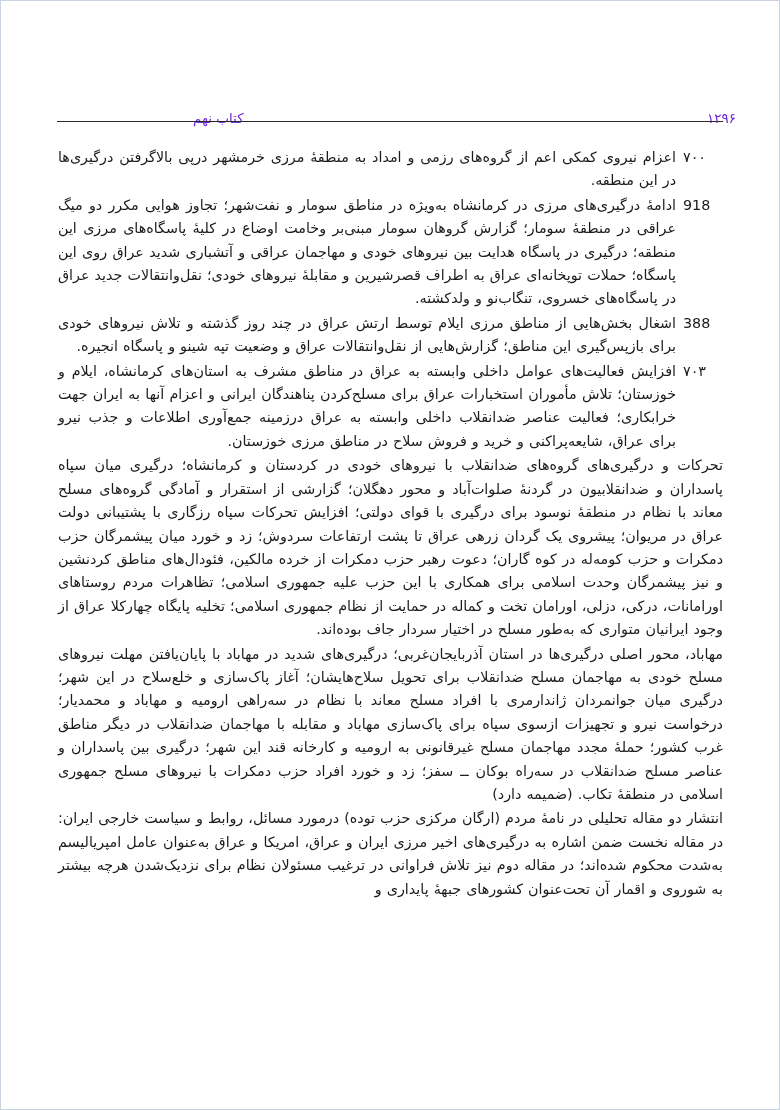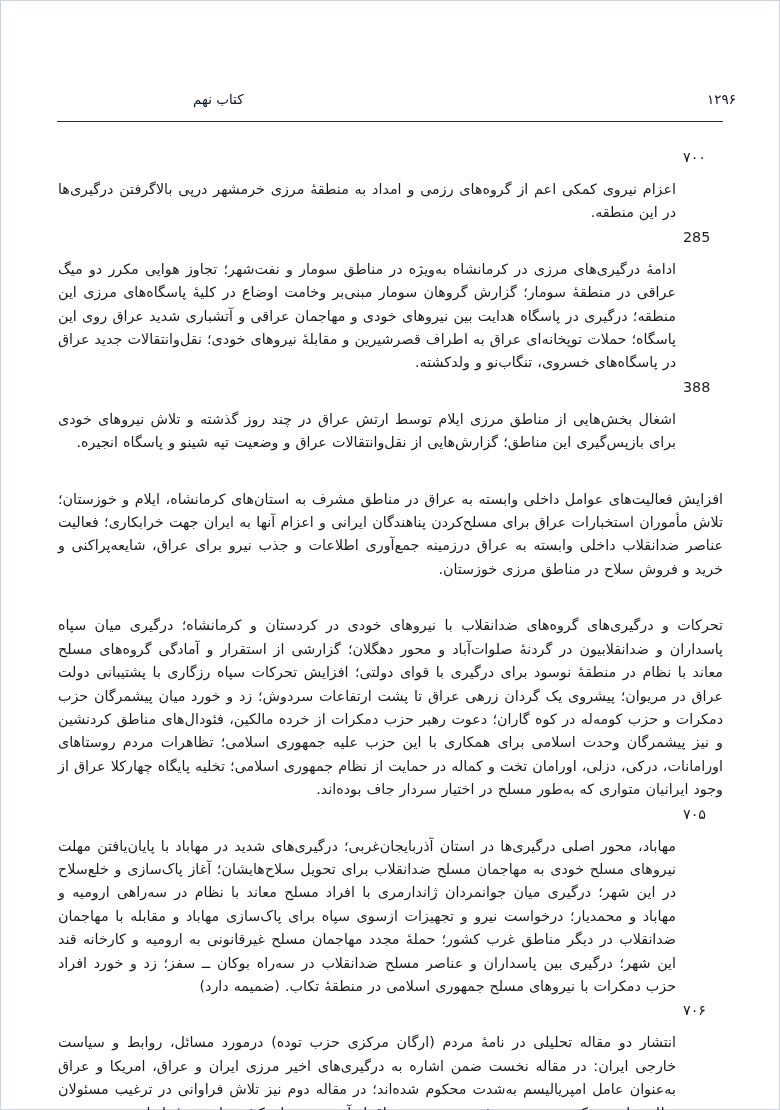--- a/index.html
+++ b/index.html
@@ -14,26 +14,26 @@
     margin: 0;
     background: #ffffff;
     box-sizing: border-box;
     box-shadow: inset 0 0 0 1px #c9d4e0;
     font-family: "DejaVu Sans", sans-serif;
     color: #1b1b1b;
     overflow: hidden;
   }
   .header {
     position: absolute;
-    top: 91px;
+    top: 110px;
     left: 0;
     right: 0;
     height: 20px;
     font-size: 13.5px;
-    color: #0f172a;
+    color: #6d28d9;
   }
   .book-title {
     position: absolute;
     left: 193px;
     top: 0;
   }
   .page-number {
     position: absolute;
     right: 44px;
     top: 0;
@@ -65,53 +65,51 @@
     font-size: 14.3px;
     line-height: 23.4px;
     white-space: nowrap;
   }
   .entry-text {
     flex: 1;
     text-align: justify;
     font-size: 14.3px;
     line-height: 23.4px;
     word-spacing: 0.5px;
-    margin-top: 32px;
   }
 </style>
 </head>
 <body>
 
 <div class="page">
   <div class="header">
     <span class="book-title">کتاب نهم</span>
     <span class="page-number">۱۲۹۶</span>
   </div>
   <div class="header-rule"></div>
   <div class="entries">
       <div class="entry">
         <span class="entry-number">۷۰۰</span>
         <div class="entry-text">اعزام نیروی کمکی اعم از گروه‌های رزمی و امداد به منطقهٔ مرزی خرمشهر درپی بالاگرفتن درگیری‌ها در این منطقه.</div>
       </div>
       <div class="entry">
-        <span class="entry-number">285</span>
+        <span class="entry-number">918</span>
         <div class="entry-text">ادامهٔ درگیری‌های مرزی در کرمانشاه به‌ویژه در مناطق سومار و نفت‌شهر؛ تجاوز هوایی مکرر دو میگ عراقی در منطقهٔ سومار؛ گزارش گروهان سومار مبنی‌بر وخامت اوضاع در کلیهٔ پاسگاه‌های مرزی این منطقه؛ درگیری در پاسگاه هدایت بین نیروهای خودی و مهاجمان عراقی و آتشباری شدید عراق روی این پاسگاه؛ حملات توپخانه‌ای عراق به اطراف قصرشیرین و مقابلهٔ نیروهای خودی؛ نقل‌وانتقالات جدید عراق در پاسگاه‌های خسروی، تنگاب‌نو و ولدکشته.</div>
       </div>
       <div class="entry">
         <span class="entry-number">388</span>
         <div class="entry-text">اشغال بخش‌هایی از مناطق مرزی ایلام توسط ارتش عراق در چند روز گذشته و تلاش نیروهای خودی برای بازپس‌گیری این مناطق؛ گزارش‌هایی از نقل‌وانتقالات عراق و وضعیت تپه شینو و پاسگاه انجیره.</div>
       </div>
       <div class="entry">
+        <span class="entry-number">۷۰۳</span>
         <div class="entry-text">افزایش فعالیت‌های عوامل داخلی وابسته به عراق در مناطق مشرف به استان‌های کرمانشاه، ایلام و خوزستان؛ تلاش مأموران استخبارات عراق برای مسلح‌کردن پناهندگان ایرانی و اعزام آنها به ایران جهت خرابکاری؛ فعالیت عناصر ضدانقلاب داخلی وابسته به عراق درزمینه جمع‌آوری اطلاعات و جذب نیرو برای عراق، شایعه‌پراکنی و خرید و فروش سلاح در مناطق مرزی خوزستان.</div>
       </div>
       <div class="entry">
         <div class="entry-text">تحرکات و درگیری‌های گروه‌های ضدانقلاب با نیروهای خودی در کردستان و کرمانشاه؛ درگیری میان سپاه پاسداران و ضدانقلابیون در گردنهٔ صلوات‌آباد و محور دهگلان؛ گزارشی از استقرار و آمادگی گروه‌های مسلح معاند با نظام در منطقهٔ نوسود برای درگیری با قوای دولتی؛ افزایش تحرکات سپاه رزگاری با پشتیبانی دولت عراق در مریوان؛ پیشروی یک گردان زرهی عراق تا پشت ارتفاعات سردوش؛ زد و خورد میان پیشمرگان حزب دمکرات و حزب کومه‌له در کوه گاران؛ دعوت رهبر حزب دمکرات از خرده مالکین، فئودال‌های مناطق کردنشین و نیز پیشمرگان وحدت اسلامی برای همکاری با این حزب علیه جمهوری اسلامی؛ تظاهرات مردم روستاهای اورامانات، درکی، دزلی، اورامان تخت و کماله در حمایت از نظام جمهوری اسلامی؛ تخلیه پایگاه چهارکلا عراق از وجود ایرانیان متواری که به‌طور مسلح در اختیار سردار جاف بوده‌اند.</div>
       </div>
       <div class="entry">
-        <span class="entry-number">۷۰۵</span>
         <div class="entry-text">مهاباد، محور اصلی درگیری‌ها در استان آذربایجان‌غربی؛ درگیری‌های شدید در مهاباد با پایان‌یافتن مهلت نیروهای مسلح خودی به مهاجمان مسلح ضدانقلاب برای تحویل سلاح‌هایشان؛ آغاز پاک‌سازی و خلع‌سلاح در این شهر؛ درگیری میان جوانمردان ژاندارمری با افراد مسلح معاند با نظام در سه‌راهی ارومیه و مهاباد و محمدیار؛ درخواست نیرو و تجهیزات ازسوی سپاه برای پاک‌سازی مهاباد و مقابله با مهاجمان ضدانقلاب در دیگر مناطق غرب کشور؛ حملهٔ مجدد مهاجمان مسلح غیرقانونی به ارومیه و کارخانه قند این شهر؛ درگیری بین پاسداران و عناصر مسلح ضدانقلاب در سه‌راه بوکان ــ سفز؛ زد و خورد افراد حزب دمکرات با نیروهای مسلح جمهوری اسلامی در منطقهٔ تکاب. (ضمیمه دارد)</div>
       </div>
       <div class="entry">
-        <span class="entry-number">۷۰۶</span>
         <div class="entry-text">انتشار دو مقاله تحلیلی در نامهٔ مردم (ارگان مرکزی حزب توده) درمورد مسائل، روابط و سیاست خارجی ایران: در مقاله نخست ضمن اشاره به درگیری‌های اخیر مرزی ایران و عراق، امریکا و عراق به‌عنوان عامل امپریالیسم به‌شدت محکوم شده‌اند؛ در مقاله دوم نیز تلاش فراوانی در ترغیب مسئولان نظام برای نزدیک‌شدن هرچه بیشتر به شوروی و اقمار آن تحت‌عنوان کشورهای جبههٔ پایداری و</div>
       </div>
     </div>
 </div>
 
 </body></html>

